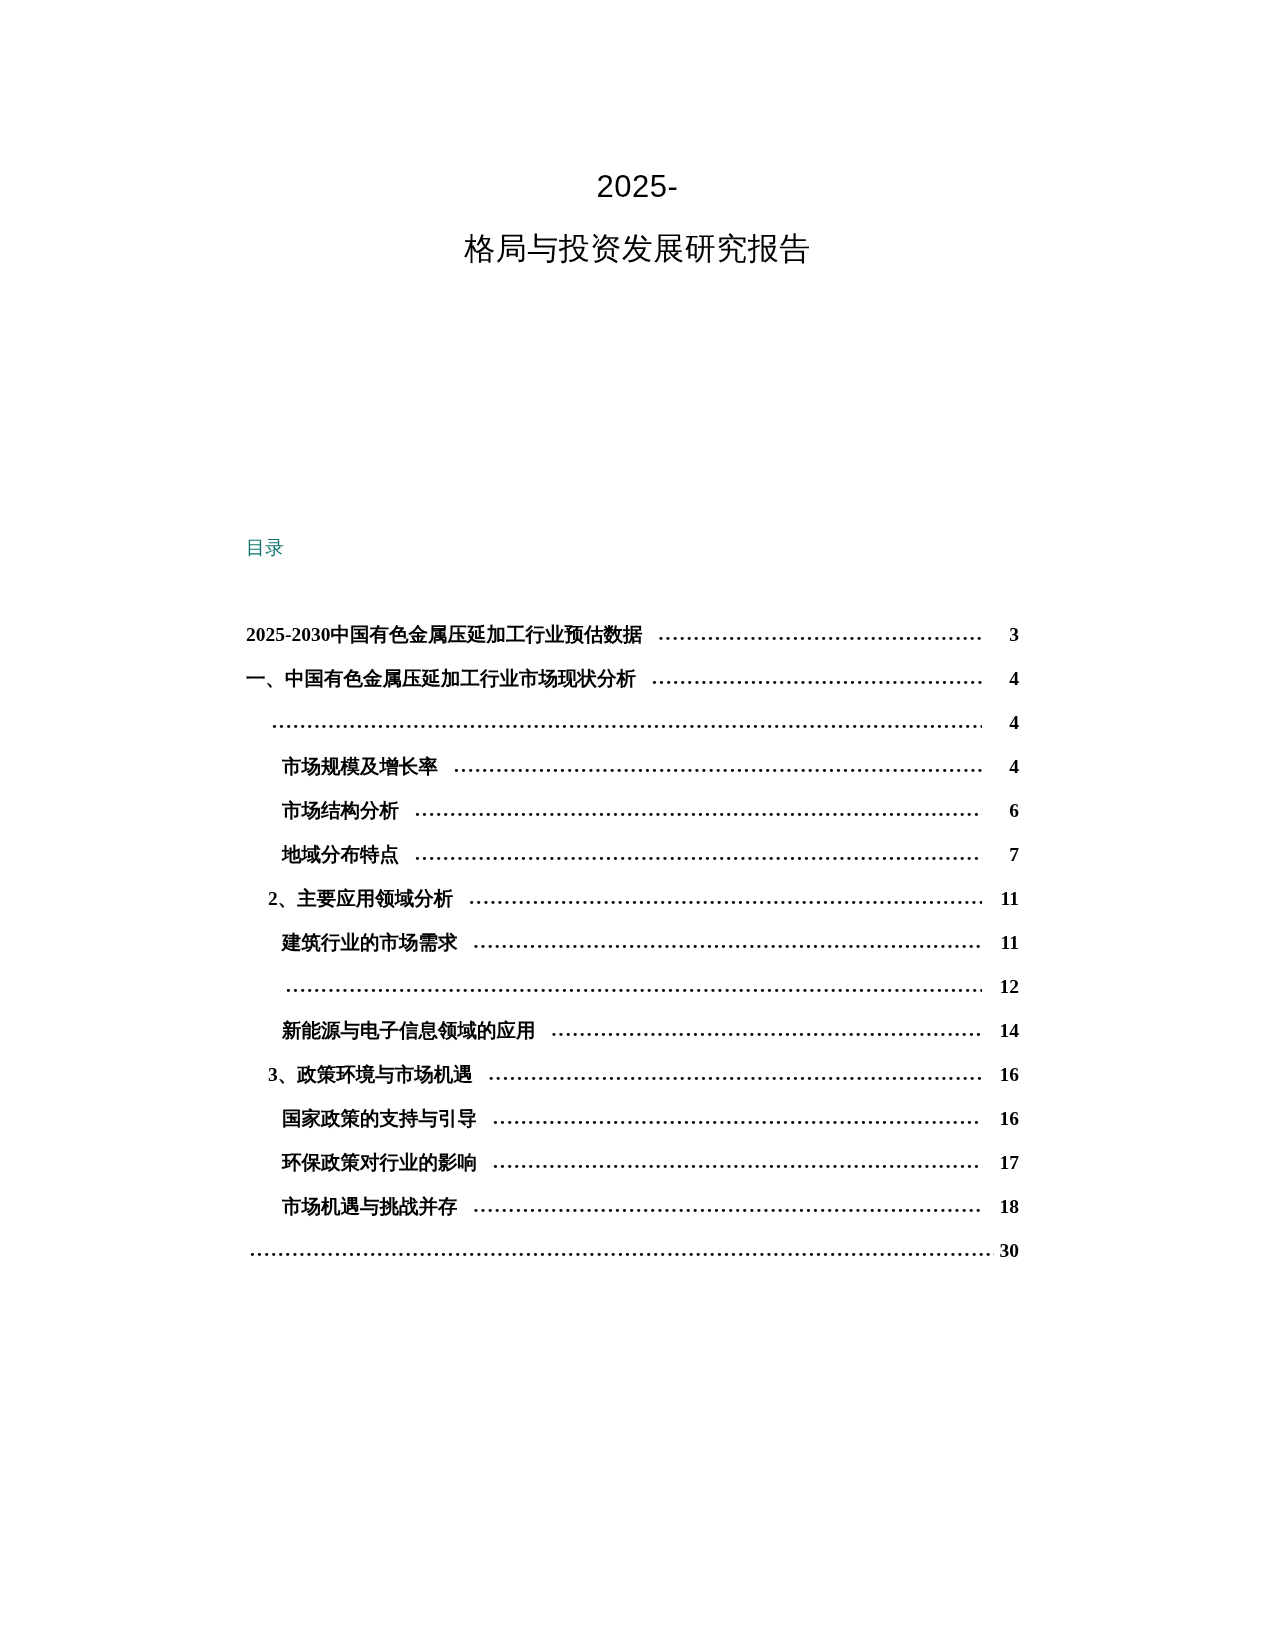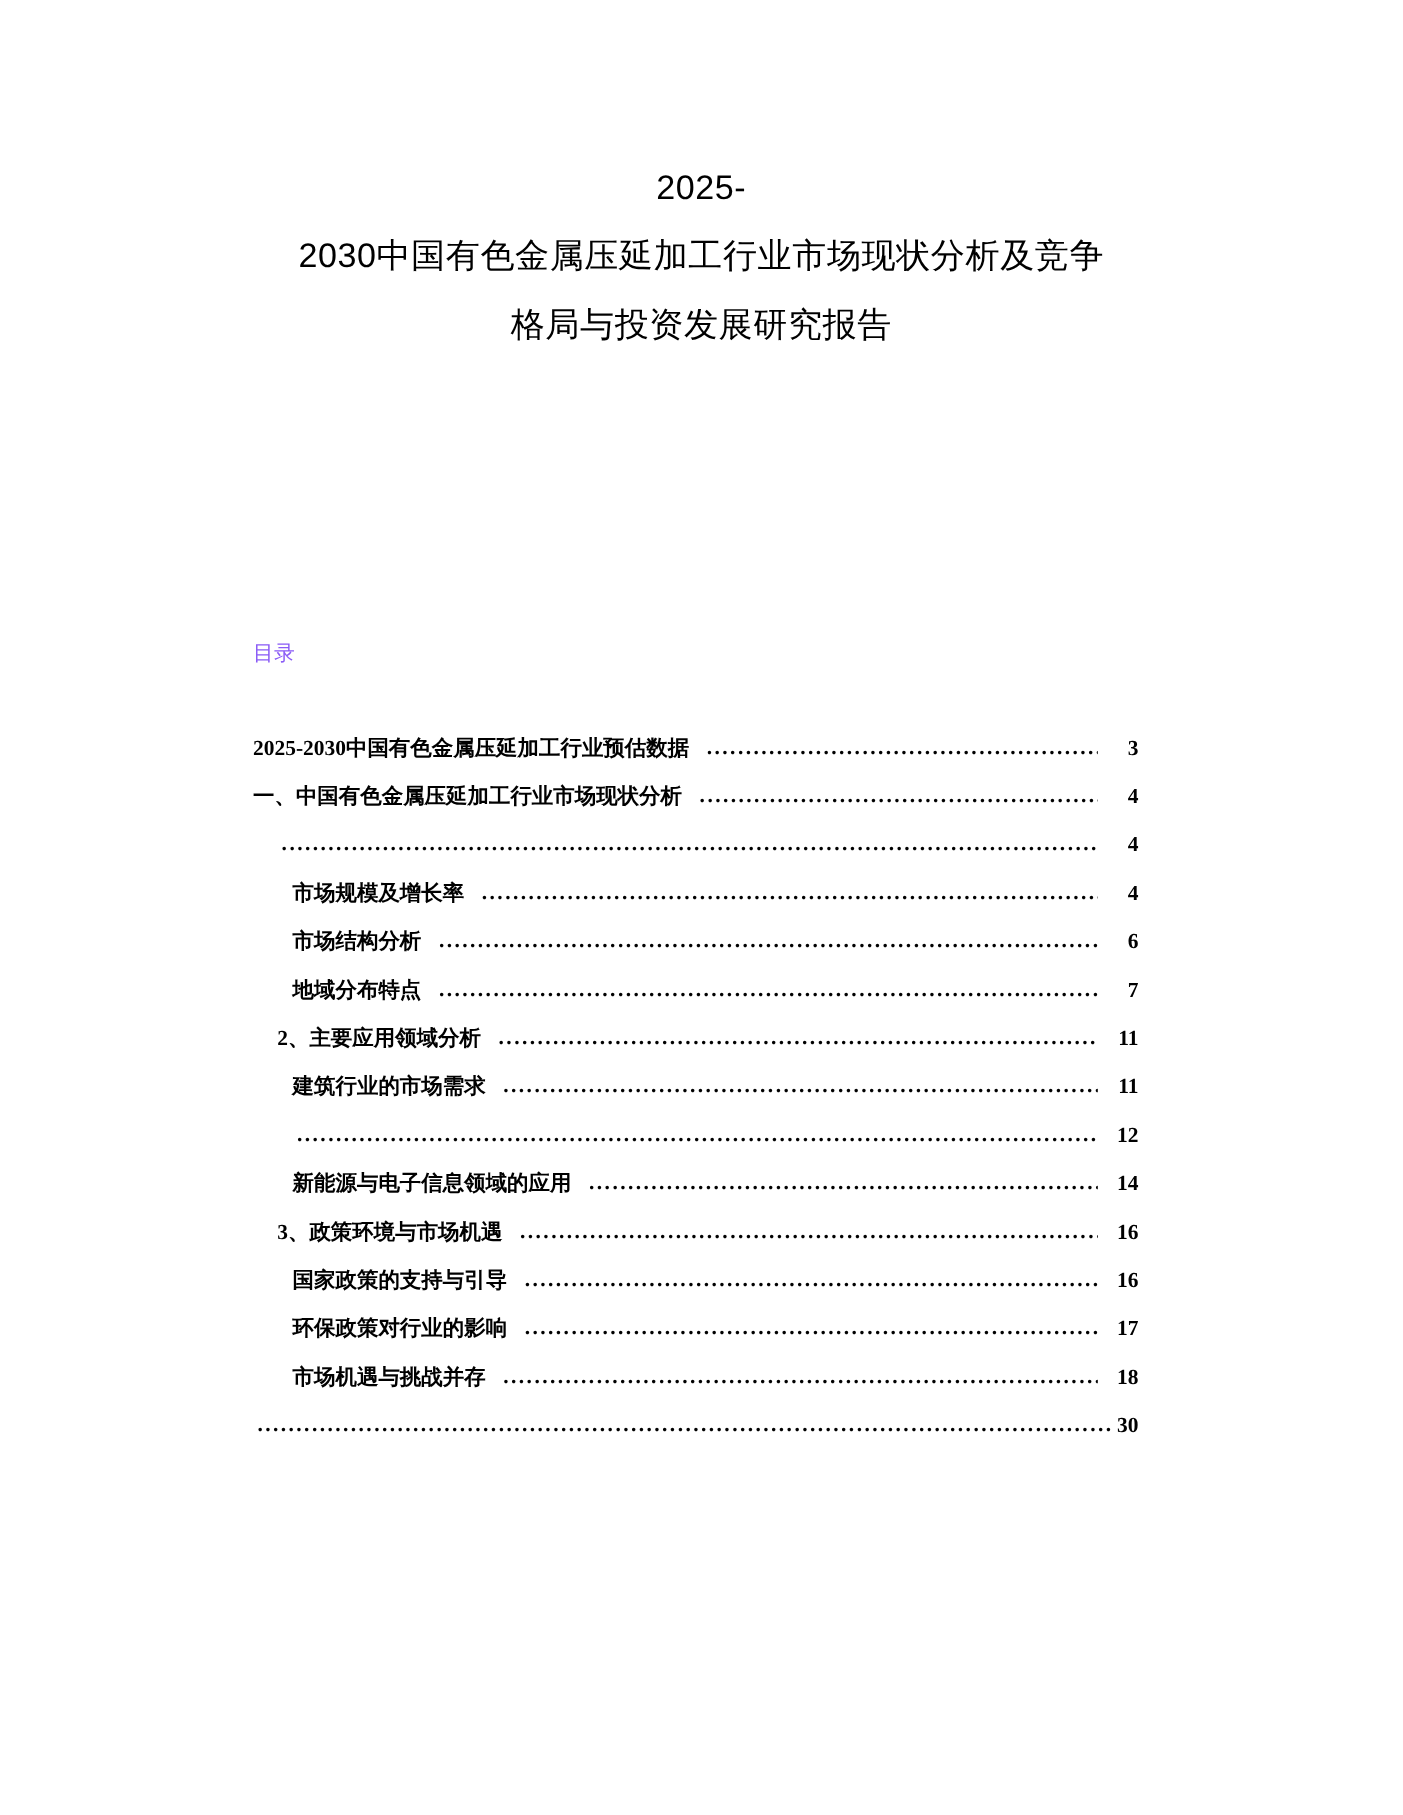--- a/index.html
+++ b/index.html
@@ -12,21 +12,21 @@
     height: 1650px;
     font-family: "Liberation Serif", "DejaVu Serif", serif;
     color: #000000;
     position: relative;
     overflow: hidden;
   }
   .page {
     box-sizing: border-box;
     width: 1275px;
     height: 1258px;
-    padding: 0;
+    padding: 16px;
     position: relative;
   }
 
   
   .doc-title {
     margin: 0;
     padding: 0 190px;
     text-align: center;
     font-size: 31px;
     font-weight: 400;
@@ -40,21 +40,21 @@
 
   
   .toc-wrap {
     margin-top: 255px;
     padding-left: 230px;
     padding-right: 240px;
   }
   .toc-heading {
     font-size: 19px;
     font-family: "Liberation Serif", "DejaVu Serif", serif;
-    color: #8b5cf6;
+    color: #0f766e;
     margin-bottom: 52px;
   }
   .toc-list {
     font-family: "Liberation Serif", "DejaVu Serif", serif;
   }
   .toc-row {
     display: flex;
     align-items: flex-end;
     font-size: 19.5px;
     line-height: 44px;
@@ -112,21 +112,20 @@
     font-weight: bold;
   }
 </style>
 </head>
 <body>
 
 <div class="page">
 
   <div class="title-block">
     <div class="doc-title">2025-</div>
-    <div class="doc-title">2030中国有色金属压延加工行业市场现状分析及竞争</div>
     <div class="doc-title">格局与投资发展研究报告</div>
   </div>
 
   <div class="toc-wrap">
     <div class="toc-heading">目录</div>
 
     <div class="toc-list" id="toc-list">
         <div class="toc-row lvl1">
           <span class="lbl">2025-2030中国有色金属压延加工行业预估数据</span>
           <span class="dots">............................................................................................................................................................</span>

